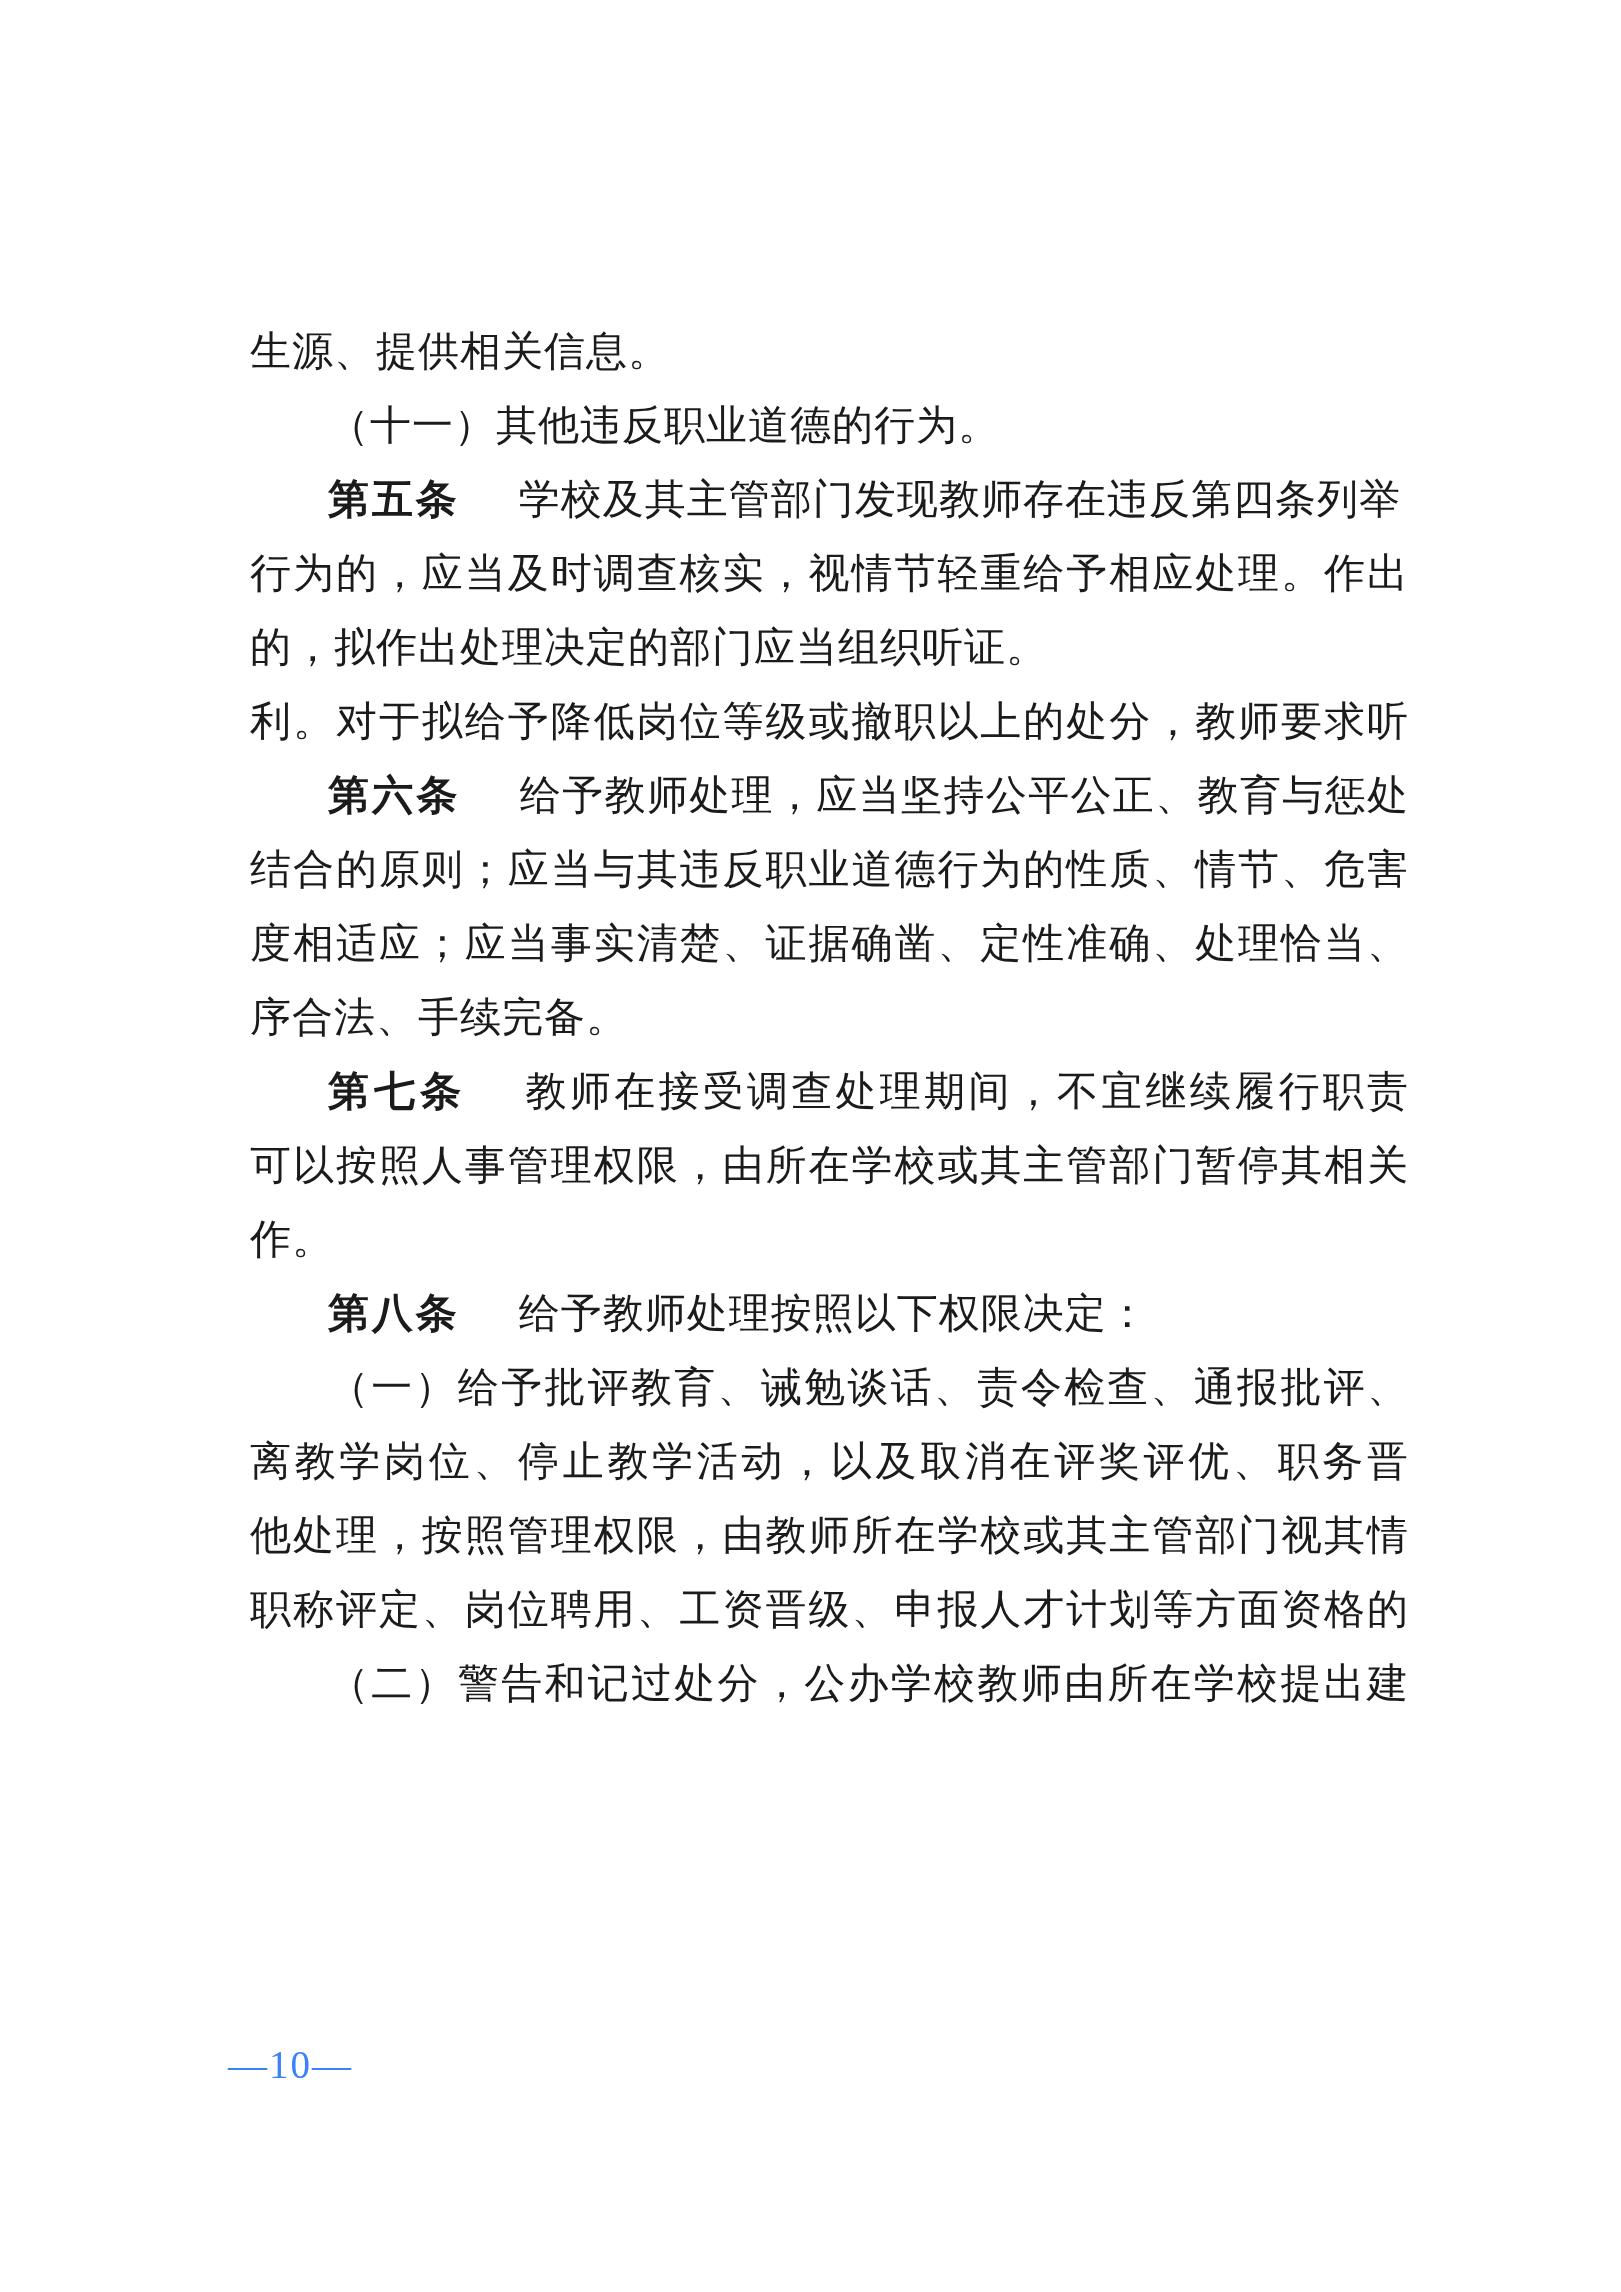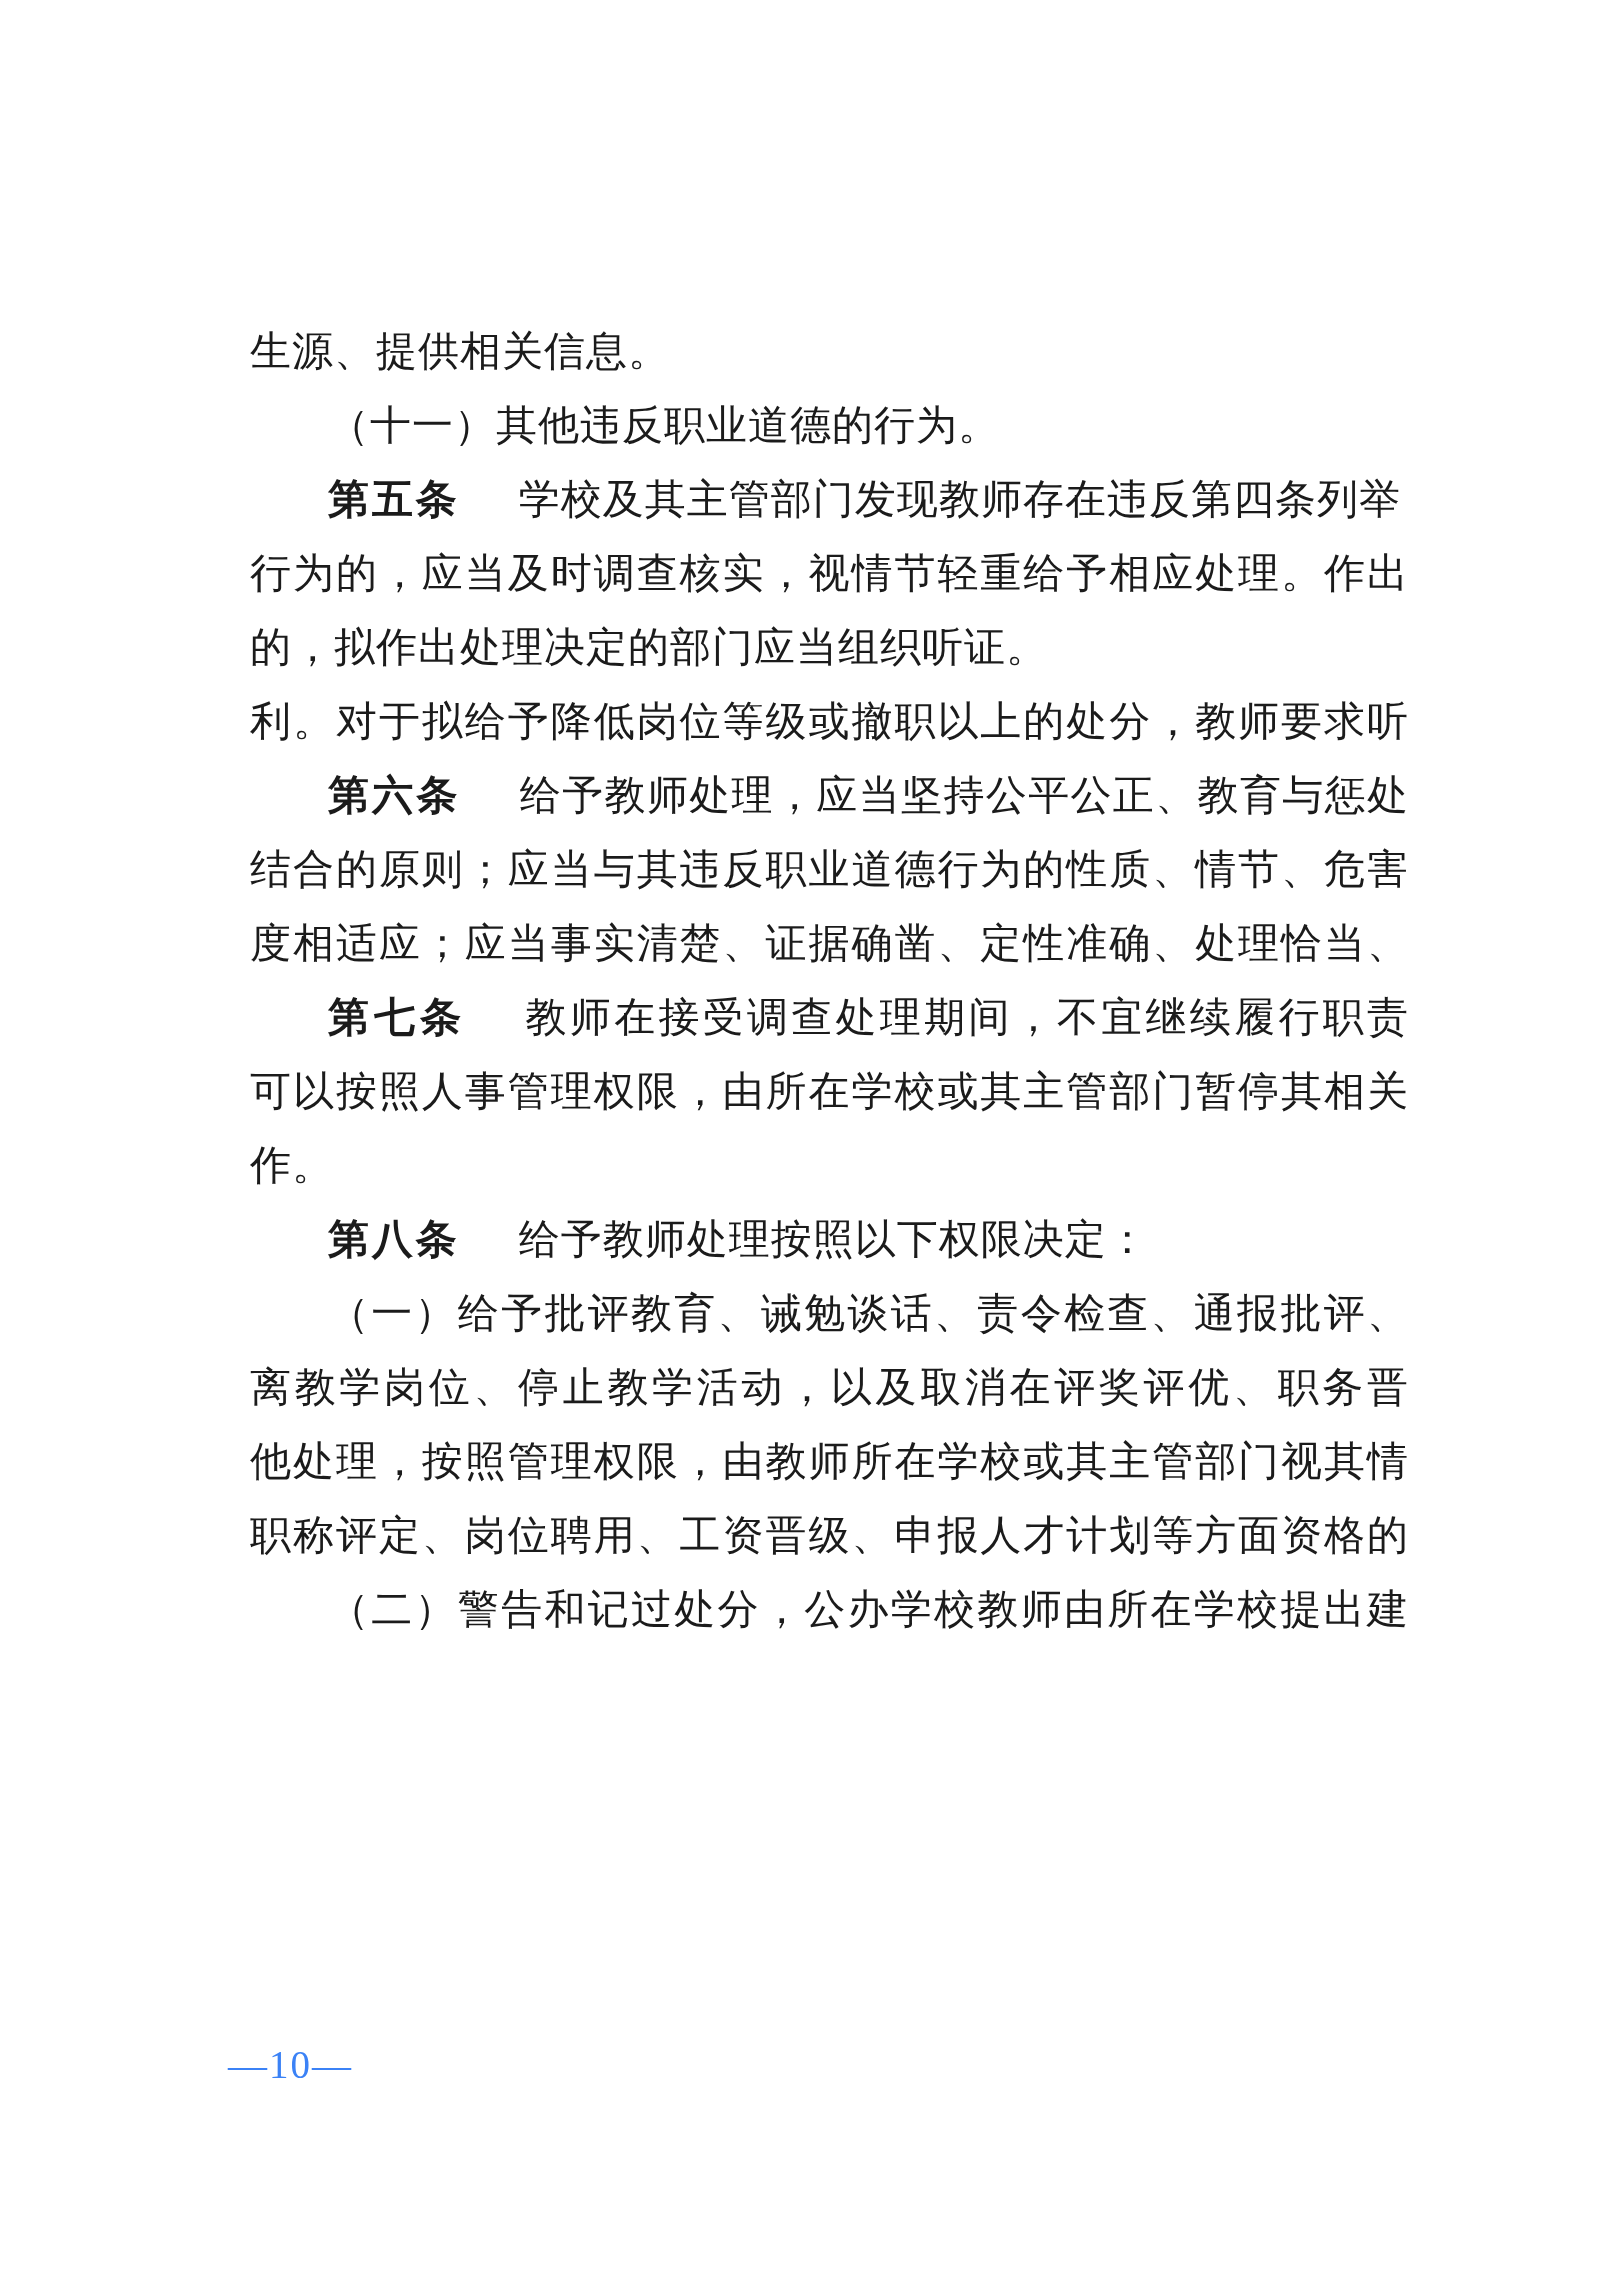--- a/index.html
+++ b/index.html
@@ -61,20 +61,21 @@
   <div class="doc-body">
       <div class="line"><span>生源、提供相关信息。</span></div>
       <div class="line indent"><span>（十一）其他违反职业道德的行为。</span></div>
       <div class="line indent justify"><span class="head">第五条</span><span>学校及其主管部门发现教师存在违反第四条列举</span></div>
       <div class="line justify"><span>行为的，应当及时调查核实，视情节轻重给予相应处理。作出处</span></div>
       <div class="line"><span>的，拟作出处理决定的部门应当组织听证。</span></div>
       <div class="line justify"><span>利。对于拟给予降低岗位等级或撤职以上的处分，教师要求听证</span></div>
       <div class="line indent justify"><span class="head">第六条</span><span>给予教师处理，应当坚持公平公正、教育与惩处相</span></div>
       <div class="line justify"><span>结合的原则；应当与其违反职业道德行为的性质、情节、危害程</span></div>
       <div class="line justify"><span>度相适应；应当事实清楚、证据确凿、定性准确、处理恰当、程</span></div>
+      <div class="line"><span>序合法、手续完备。</span></div>
       <div class="line indent justify"><span class="head">第七条</span><span>教师在接受调查处理期间，不宜继续履行职责的，</span></div>
       <div class="line justify"><span>可以按照人事管理权限，由所在学校或其主管部门暂停其相关工</span></div>
       <div class="line"><span>作。</span></div>
       <div class="line indent"><span class="head">第八条</span><span>给予教师处理按照以下权限决定：</span></div>
       <div class="line indent justify"><span>（一）给予批评教育、诫勉谈话、责令检查、通报批评、调</span></div>
       <div class="line justify"><span>离教学岗位、停止教学活动，以及取消在评奖评优、职务晋升、</span></div>
       <div class="line justify"><span>他处理，按照管理权限，由教师所在学校或其主管部门视其情节</span></div>
       <div class="line justify"><span>职称评定、岗位聘用、工资晋级、申报人才计划等方面资格的其</span></div>
       <div class="line indent justify"><span>（二）警告和记过处分，公办学校教师由所在学校提出建议，</span></div>
     </div>

